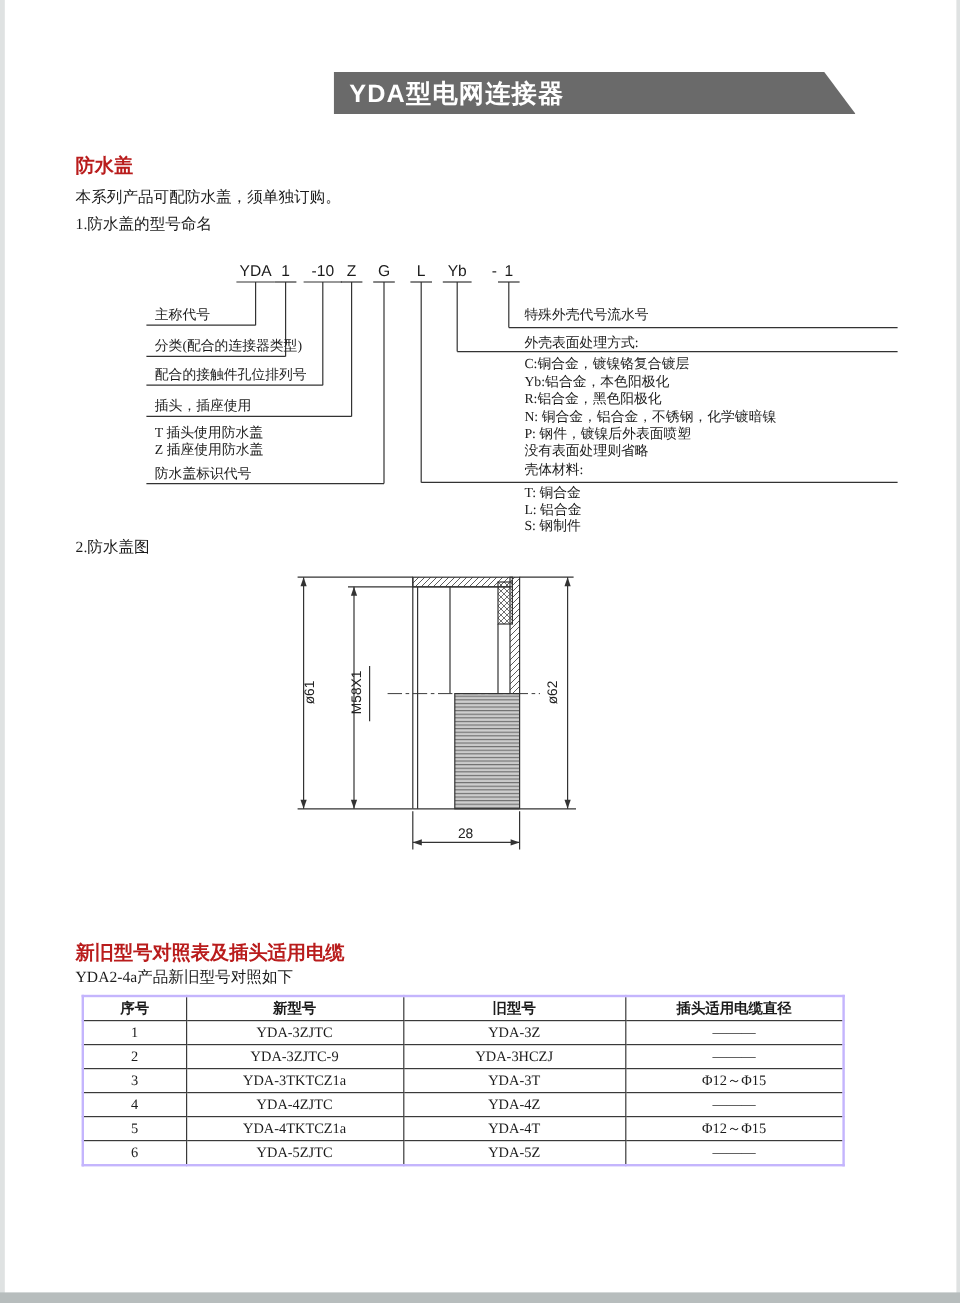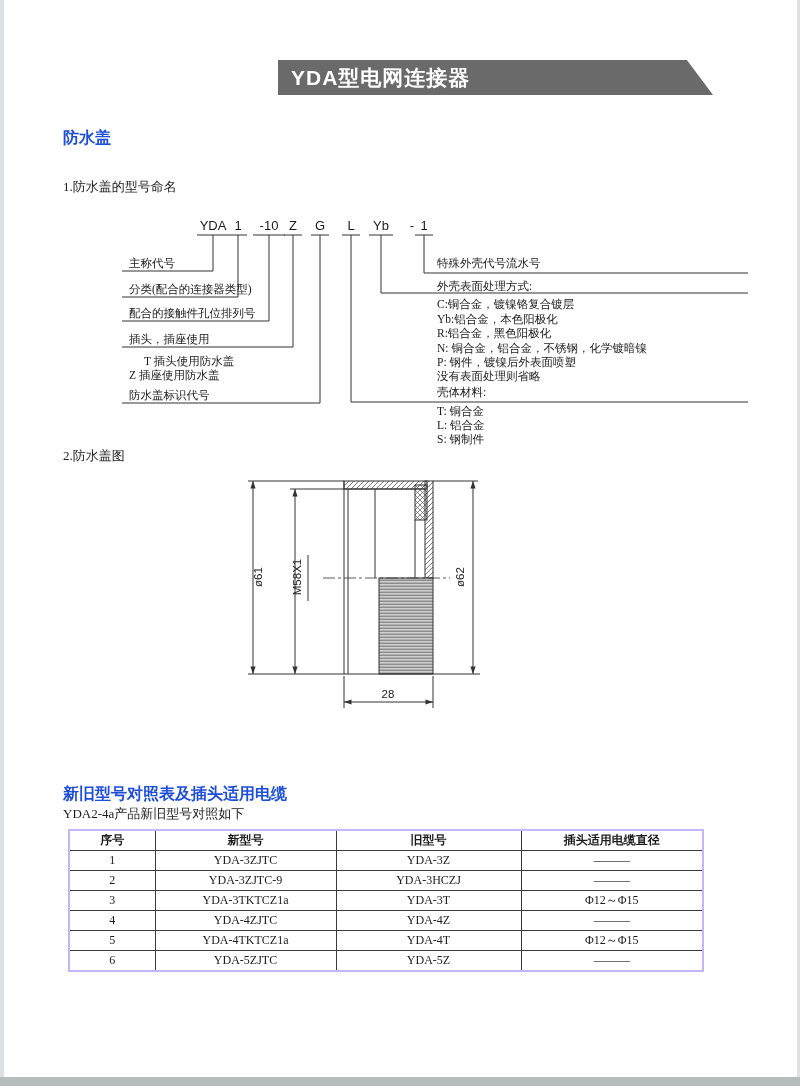--- a/index.html
+++ b/index.html
@@ -4,21 +4,21 @@
 <style>
   html,body{margin:0;padding:0;background:#ffffff;}
   .page{position:relative;width:800px;height:1086px;background:#ffffff;overflow:hidden;
         font-family:"Liberation Serif", serif;color:#1b1b1b;}
   .abs{position:absolute;}
   .banner{left:278px;top:60px;width:435px;height:35px;background:#6a6a6a;
           clip-path:polygon(0 0, 94% 0, 100% 100%, 0 100%);
           display:flex;align-items:center;padding-left:13px;box-sizing:border-box;}
   .banner span{color:#ffffff;font-family:"Liberation Sans", sans-serif;
                font-weight:bold;font-size:21px;letter-spacing:1px;}
-  .h1{font-family:"Liberation Sans", sans-serif;font-weight:bold;font-size:16px;color:#1d4ed8;}
+  .h1{font-family:"Liberation Sans", sans-serif;font-weight:bold;font-size:16px;color:#b91c1c;}
   .body-text{font-size:13px;}
   .lbl{font-size:11.5px;line-height:13px;white-space:nowrap;}
   .cap{font-size:13px;white-space:nowrap;}
   .tok{font-family:"Liberation Sans", sans-serif;font-size:13px;white-space:nowrap;
        transform:translateX(-50%);}
   table.cmp{border-collapse:collapse;table-layout:fixed;width:634px;
             font-size:12px;}
   table.cmp td,table.cmp th{border:1px solid #3a3a3a;text-align:center;
             padding:0;height:19px;font-weight:normal;overflow:hidden;white-space:nowrap;}
   table.cmp th{font-weight:bold;}
@@ -29,20 +29,21 @@
 </head>
 <body>
 
 <div class="page">
 
   <div class="abs banner">
     <span>YDA型电网连接器</span>
   </div>
 
   <div class="abs h1" style="left:63px;top:128px;">防水盖</div>
+  <div class="abs body-text" style="left:63px;top:155px;">本系列产品可配防水盖，须单独订购。</div>
   <div class="abs body-text" style="left:63px;top:178px;">1.防水盖的型号命名</div>
 
   <svg class="abs" style="left:55px;top:215px;" width="700" height="235">
     <g stroke="#333" stroke-width="1" fill="none">
 
       <line x1="142" y1="20" x2="174" y2="20"></line>
       <line x1="174" y1="20" x2="192" y2="20"></line>
       <line x1="198" y1="20" x2="230" y2="20"></line>
       <line x1="229" y1="20" x2="247" y2="20"></line>
       <line x1="256" y1="20" x2="274" y2="20"></line>
@@ -78,21 +79,21 @@
   <span class="abs tok" style="left:320px;top:218px;">G</span>
   <span class="abs tok" style="left:351px;top:218px;">L</span>
   <span class="abs tok" style="left:381px;top:218px;">Yb</span>
   <span class="abs tok" style="left:412px;top:218px;">-</span>
   <span class="abs tok" style="left:424px;top:218px;">1</span>
 
   <div class="abs lbl" style="left:129px;top:257px;">主称代号</div>
   <div class="abs lbl" style="left:129px;top:283px;">分类(配合的连接器类型)</div>
   <div class="abs lbl" style="left:129px;top:307px;">配合的接触件孔位排列号</div>
   <div class="abs lbl" style="left:129px;top:333px;">插头，插座使用</div>
-  <div class="abs lbl" style="left:144px;top:355px;">T 插头使用防水盖</div>
+  <div class="abs lbl" style="left:129px;top:355px;">T 插头使用防水盖</div>
   <div class="abs lbl" style="left:129px;top:369px;">Z 插座使用防水盖</div>
   <div class="abs lbl" style="left:129px;top:389px;">防水盖标识代号</div>
 
   <div class="abs lbl" style="left:437px;top:257px;">特殊外壳代号流水号</div>
   <div class="abs lbl" style="left:437px;top:280px;">外壳表面处理方式:</div>
   <div class="abs lbl" style="left:437px;top:298px;">C:铜合金，镀镍铬复合镀层</div>
   <div class="abs lbl" style="left:437px;top:313px;">Yb:铝合金，本色阳极化</div>
   <div class="abs lbl" style="left:437px;top:327px;">R:铝合金，黑色阳极化</div>
   <div class="abs lbl" style="left:437px;top:342px;">N: 铜合金，铝合金，不锈钢，化学镀暗镍</div>
   <div class="abs lbl" style="left:437px;top:356px;">P: 钢件，镀镍后外表面喷塑</div>

